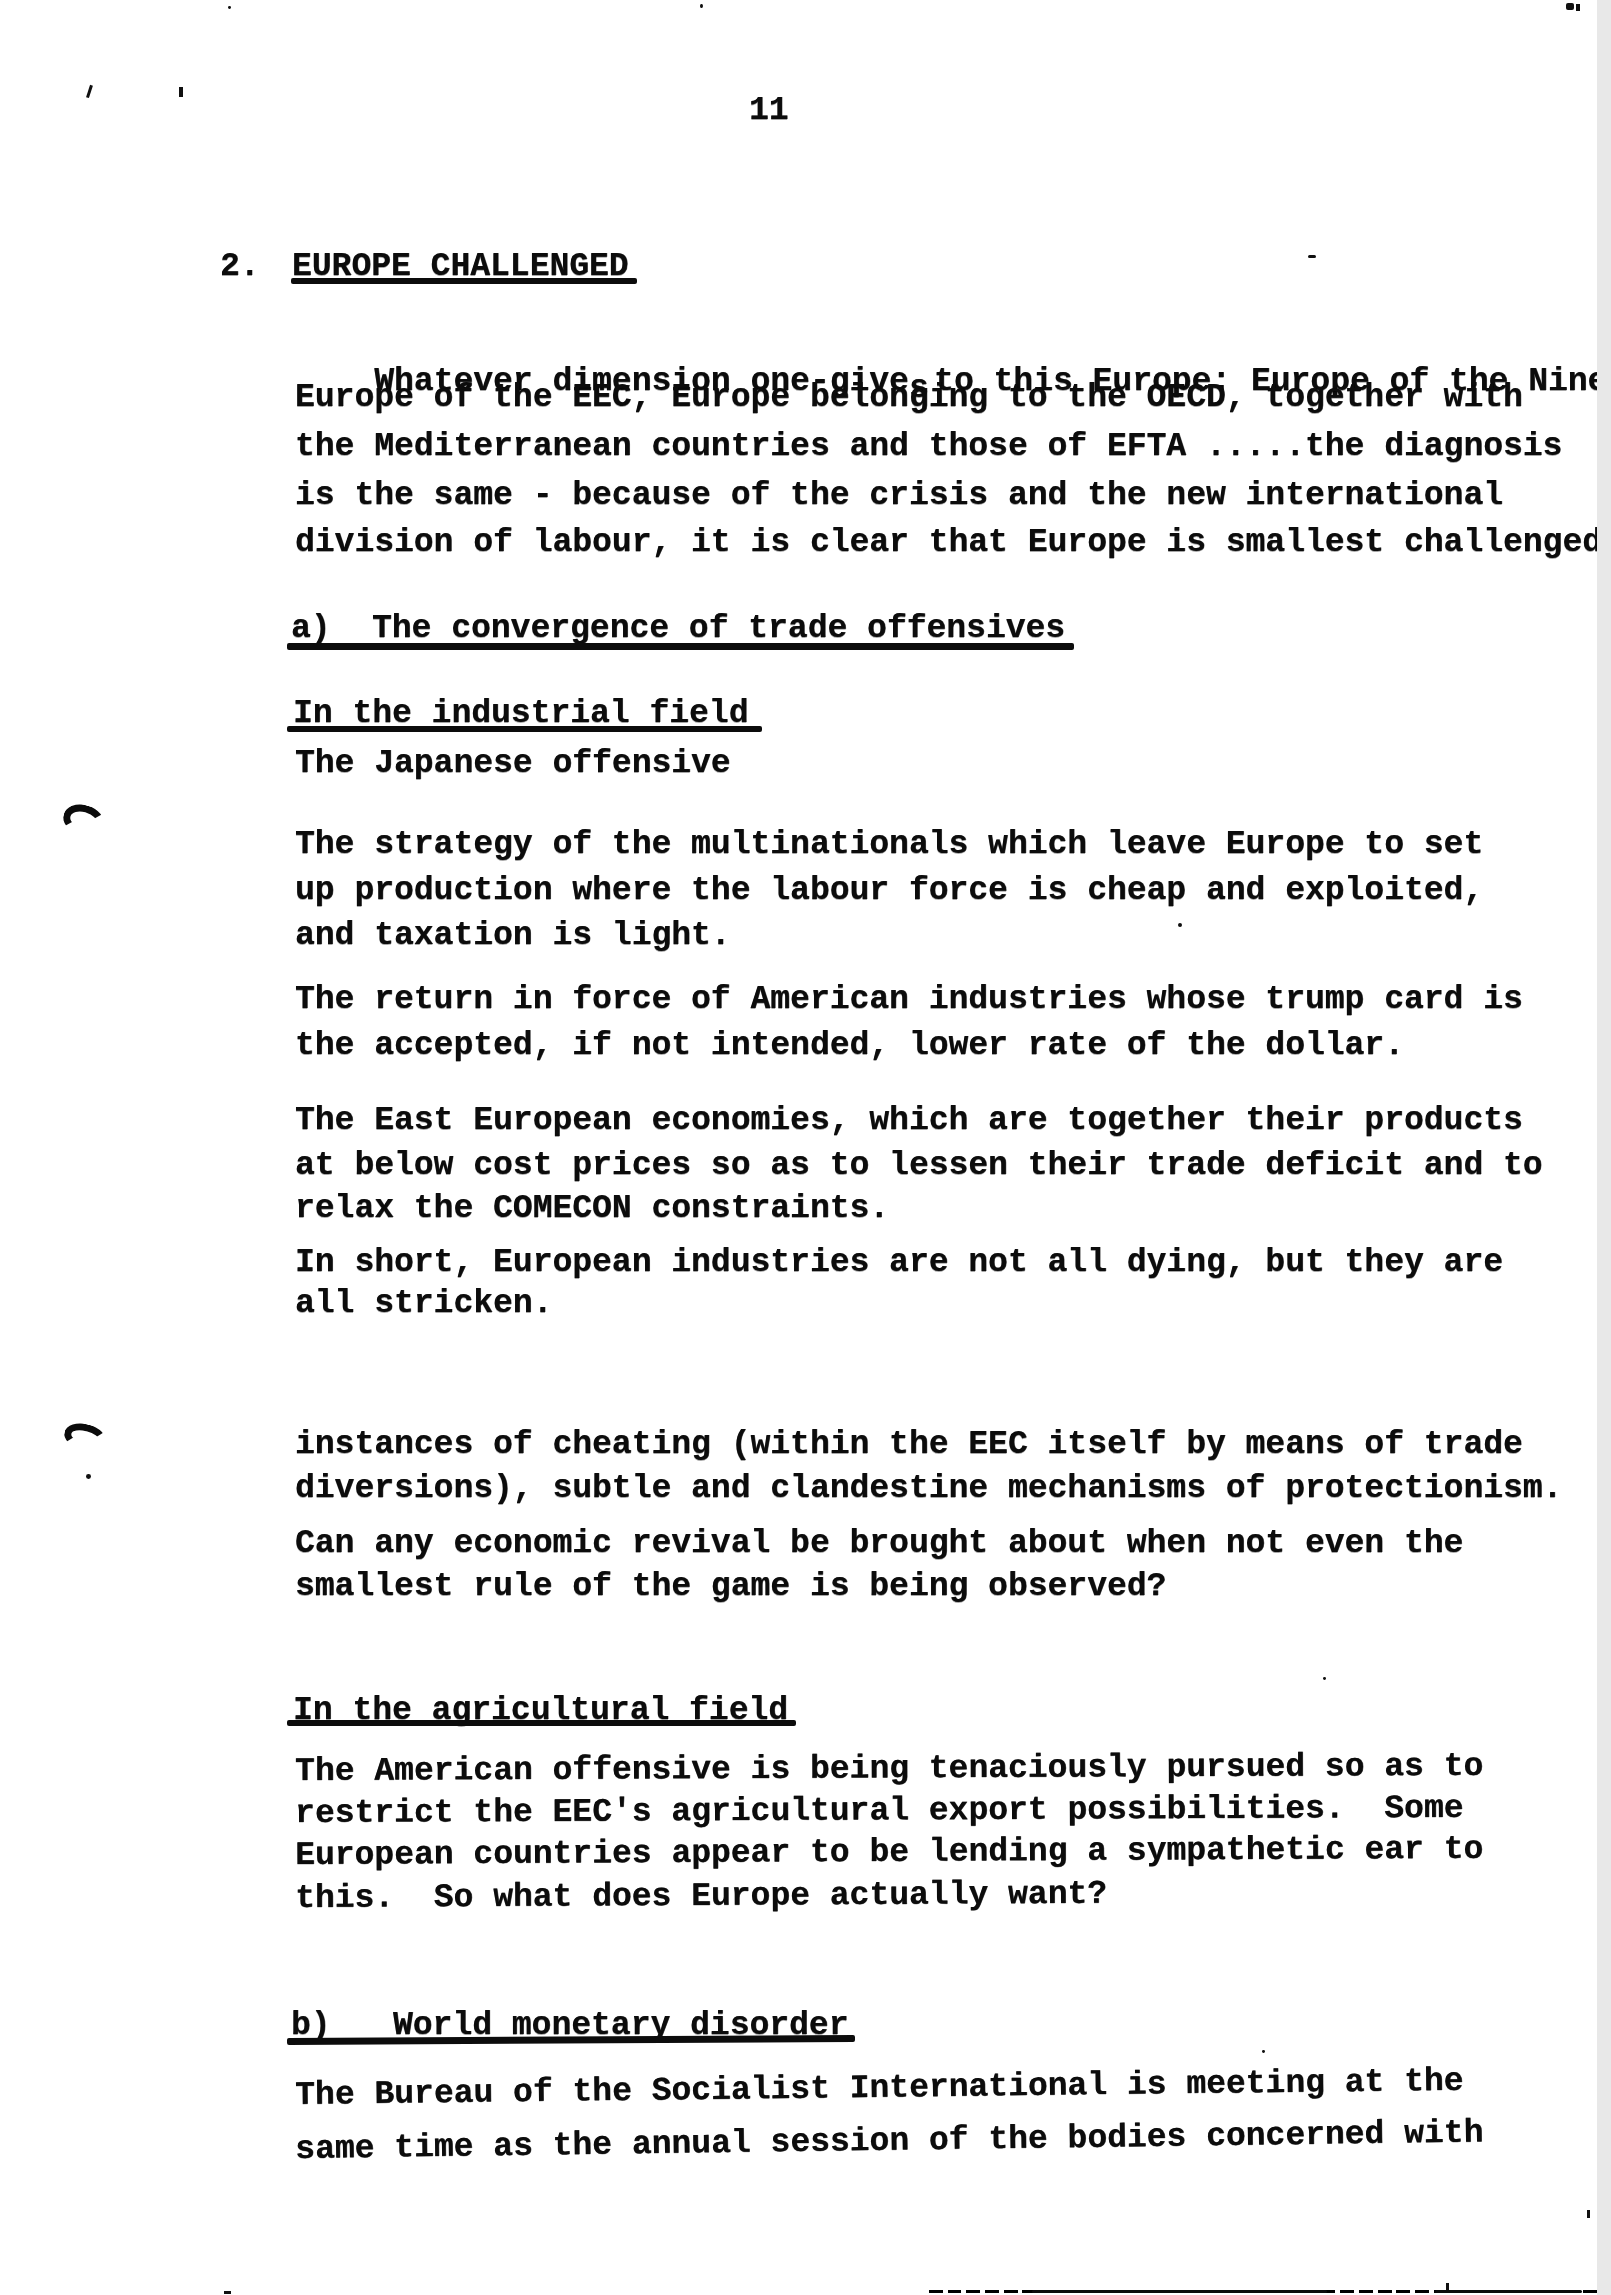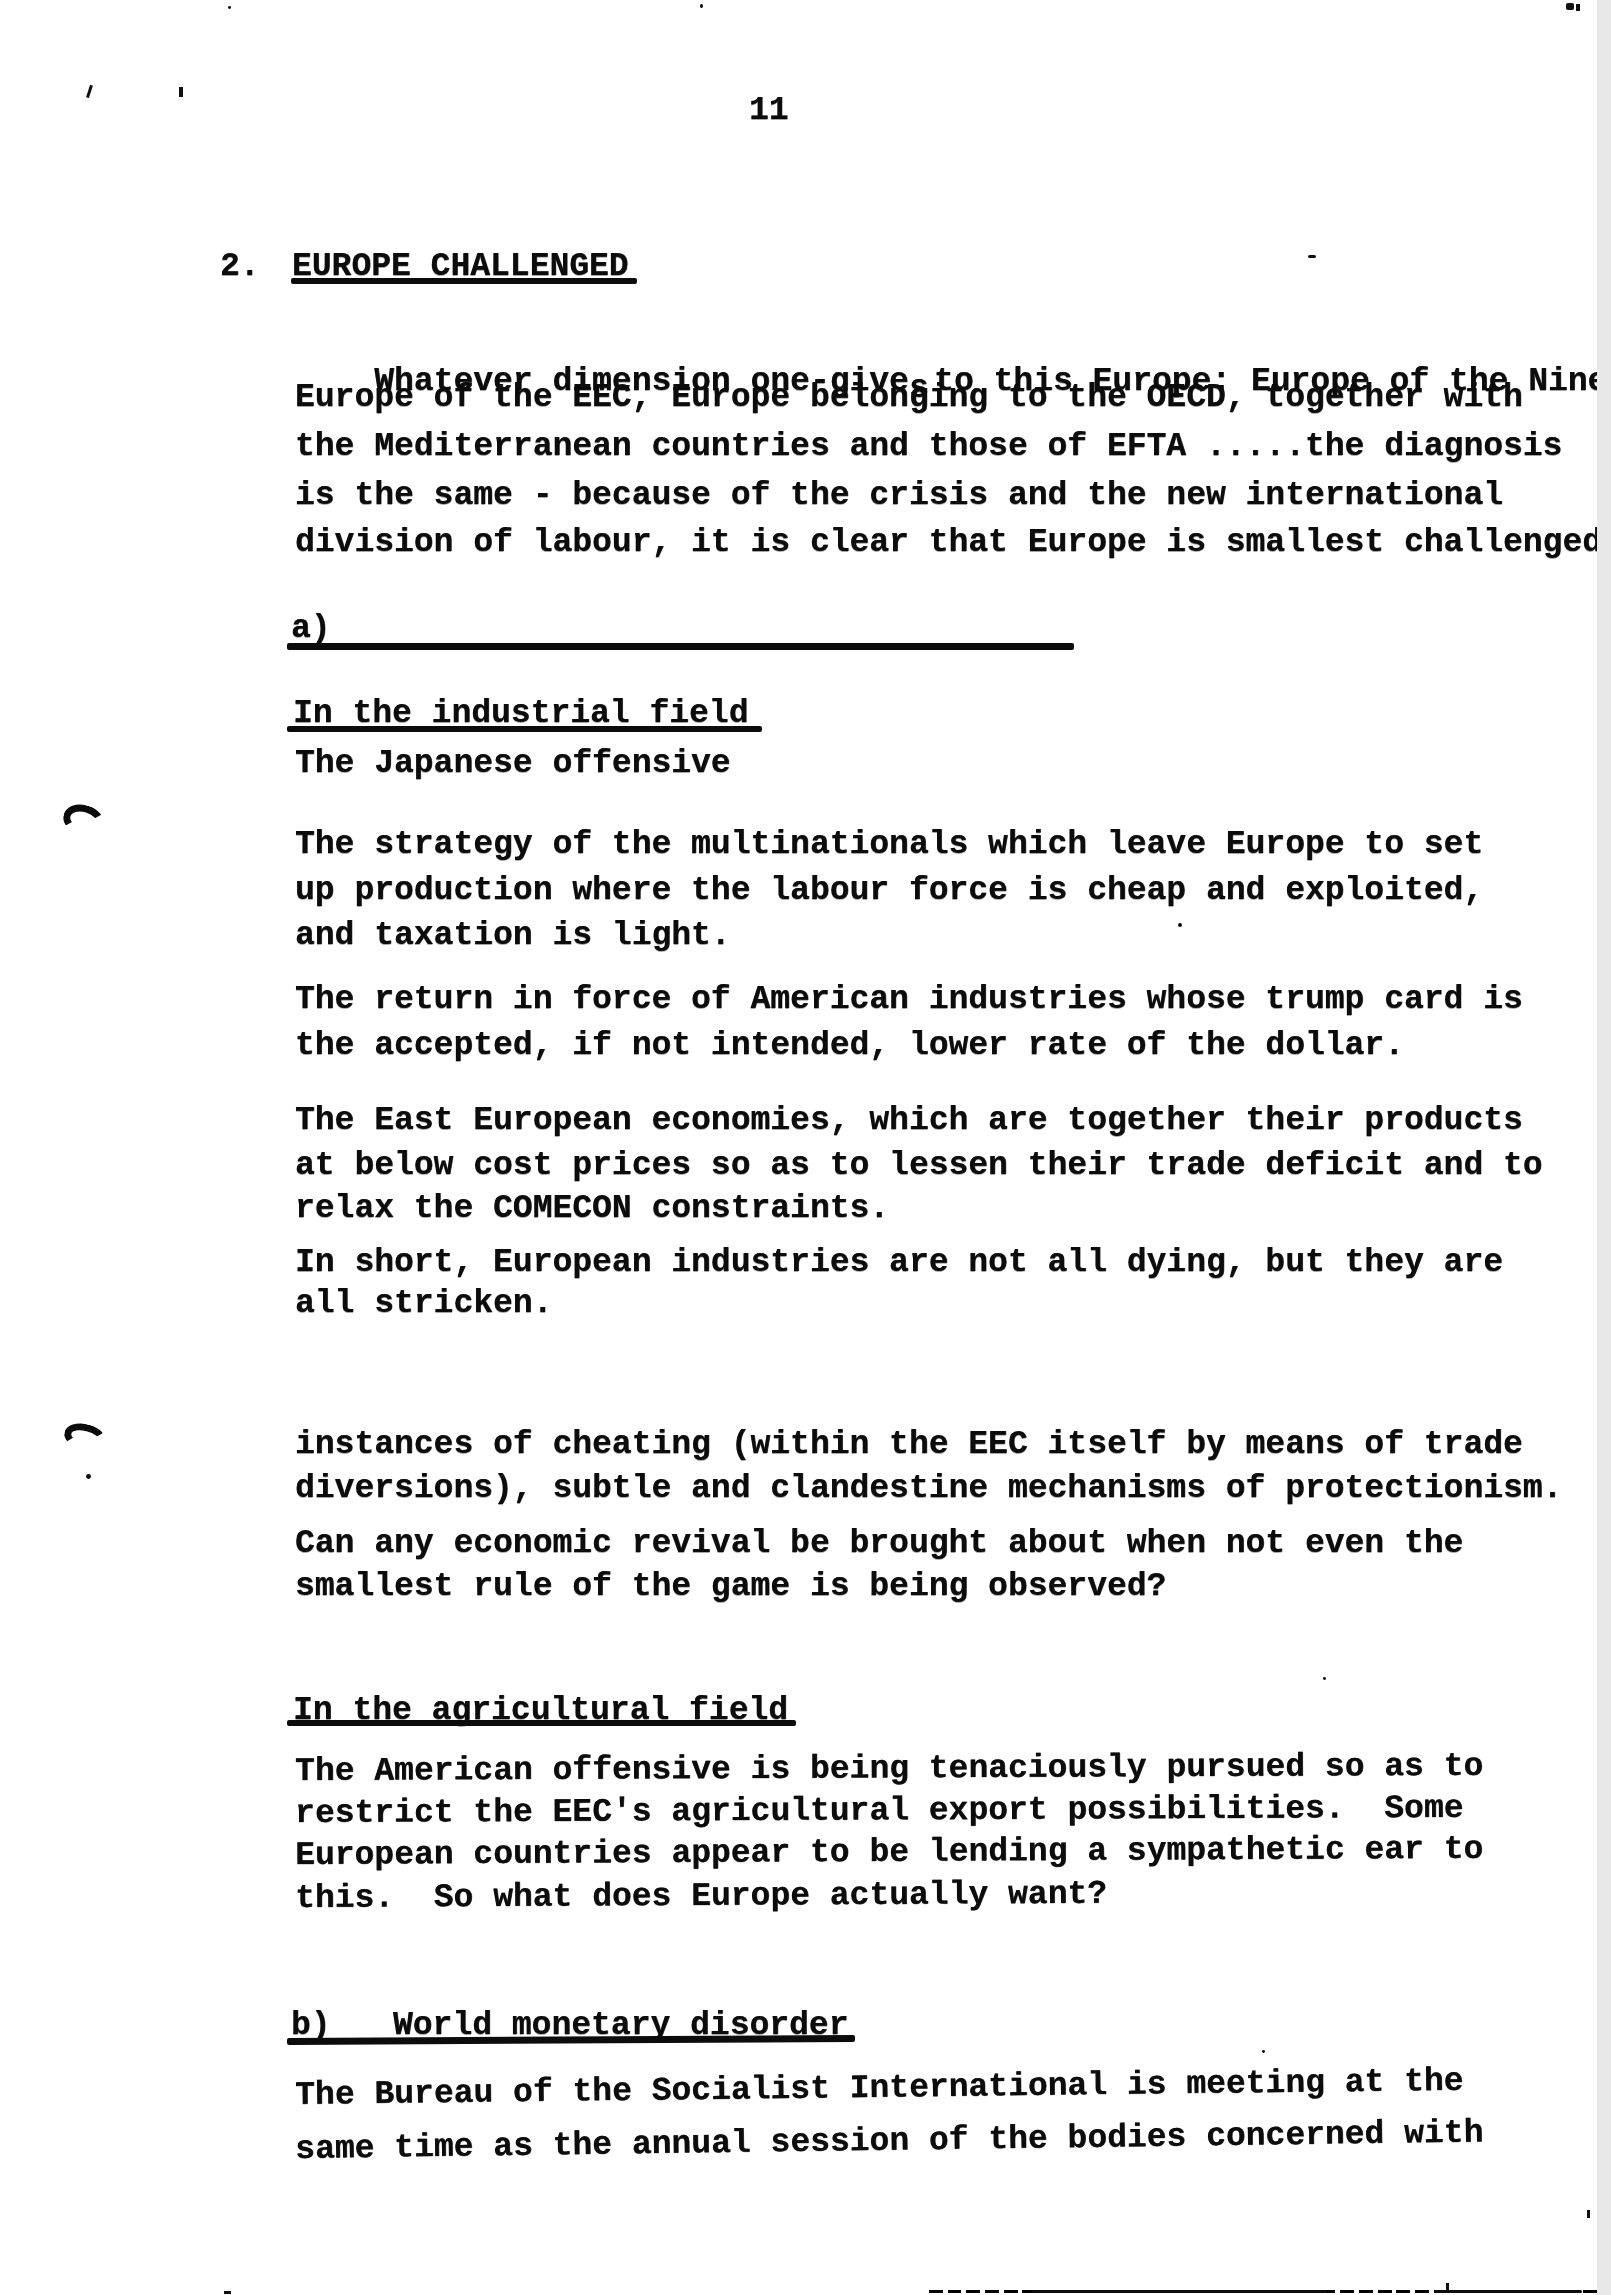--- a/index.html
+++ b/index.html
@@ -61,20 +61,21 @@
 
   <div class="line" style="top:332px;left:295px;">
     <span>Whatever dimension one-give</span><span class="subdrop">s</span><span>to this Europe: Europe of the Nine,</span>
   </div>
   <div class="line" style="top:381px;left:295px;">Europe of the EEC, Europe belonging to the OECD, together with</div>
   <div class="line" style="top:430px;left:295px;">the Mediterranean countries and those of EFTA .....the diagnosis</div>
   <div class="line" style="top:479px;left:295px;">is the same - because of the crisis and the new international</div>
   <div class="line" style="top:526px;left:295px;">division of labour, it is clear that Europe is smallest challenged</div>
 
   <div class="line" style="top:612px;left:291px;">a)</div>
+  <div class="line" style="top:612px;left:372px;">The convergence of trade offensives</div>
   <div class="bar" style="left:287px;top:643px;width:787px;height:6.9px;"></div>
 
   <div class="line" style="top:697px;left:293px;">In the industrial field</div>
   <div class="bar" style="left:287px;top:726px;width:475px;height:5.9px;"></div>
 
   <div class="line" style="top:747px;left:295px;">The Japanese offensive</div>
 
   <div class="line" style="top:828px;left:295px;">The strategy of the multinationals which leave Europe to set</div>
   <div class="line" style="top:874px;left:295px;">up production where the labour force is cheap and exploited,</div>
   <div class="line" style="top:919px;left:295px;">and taxation is light.</div>

